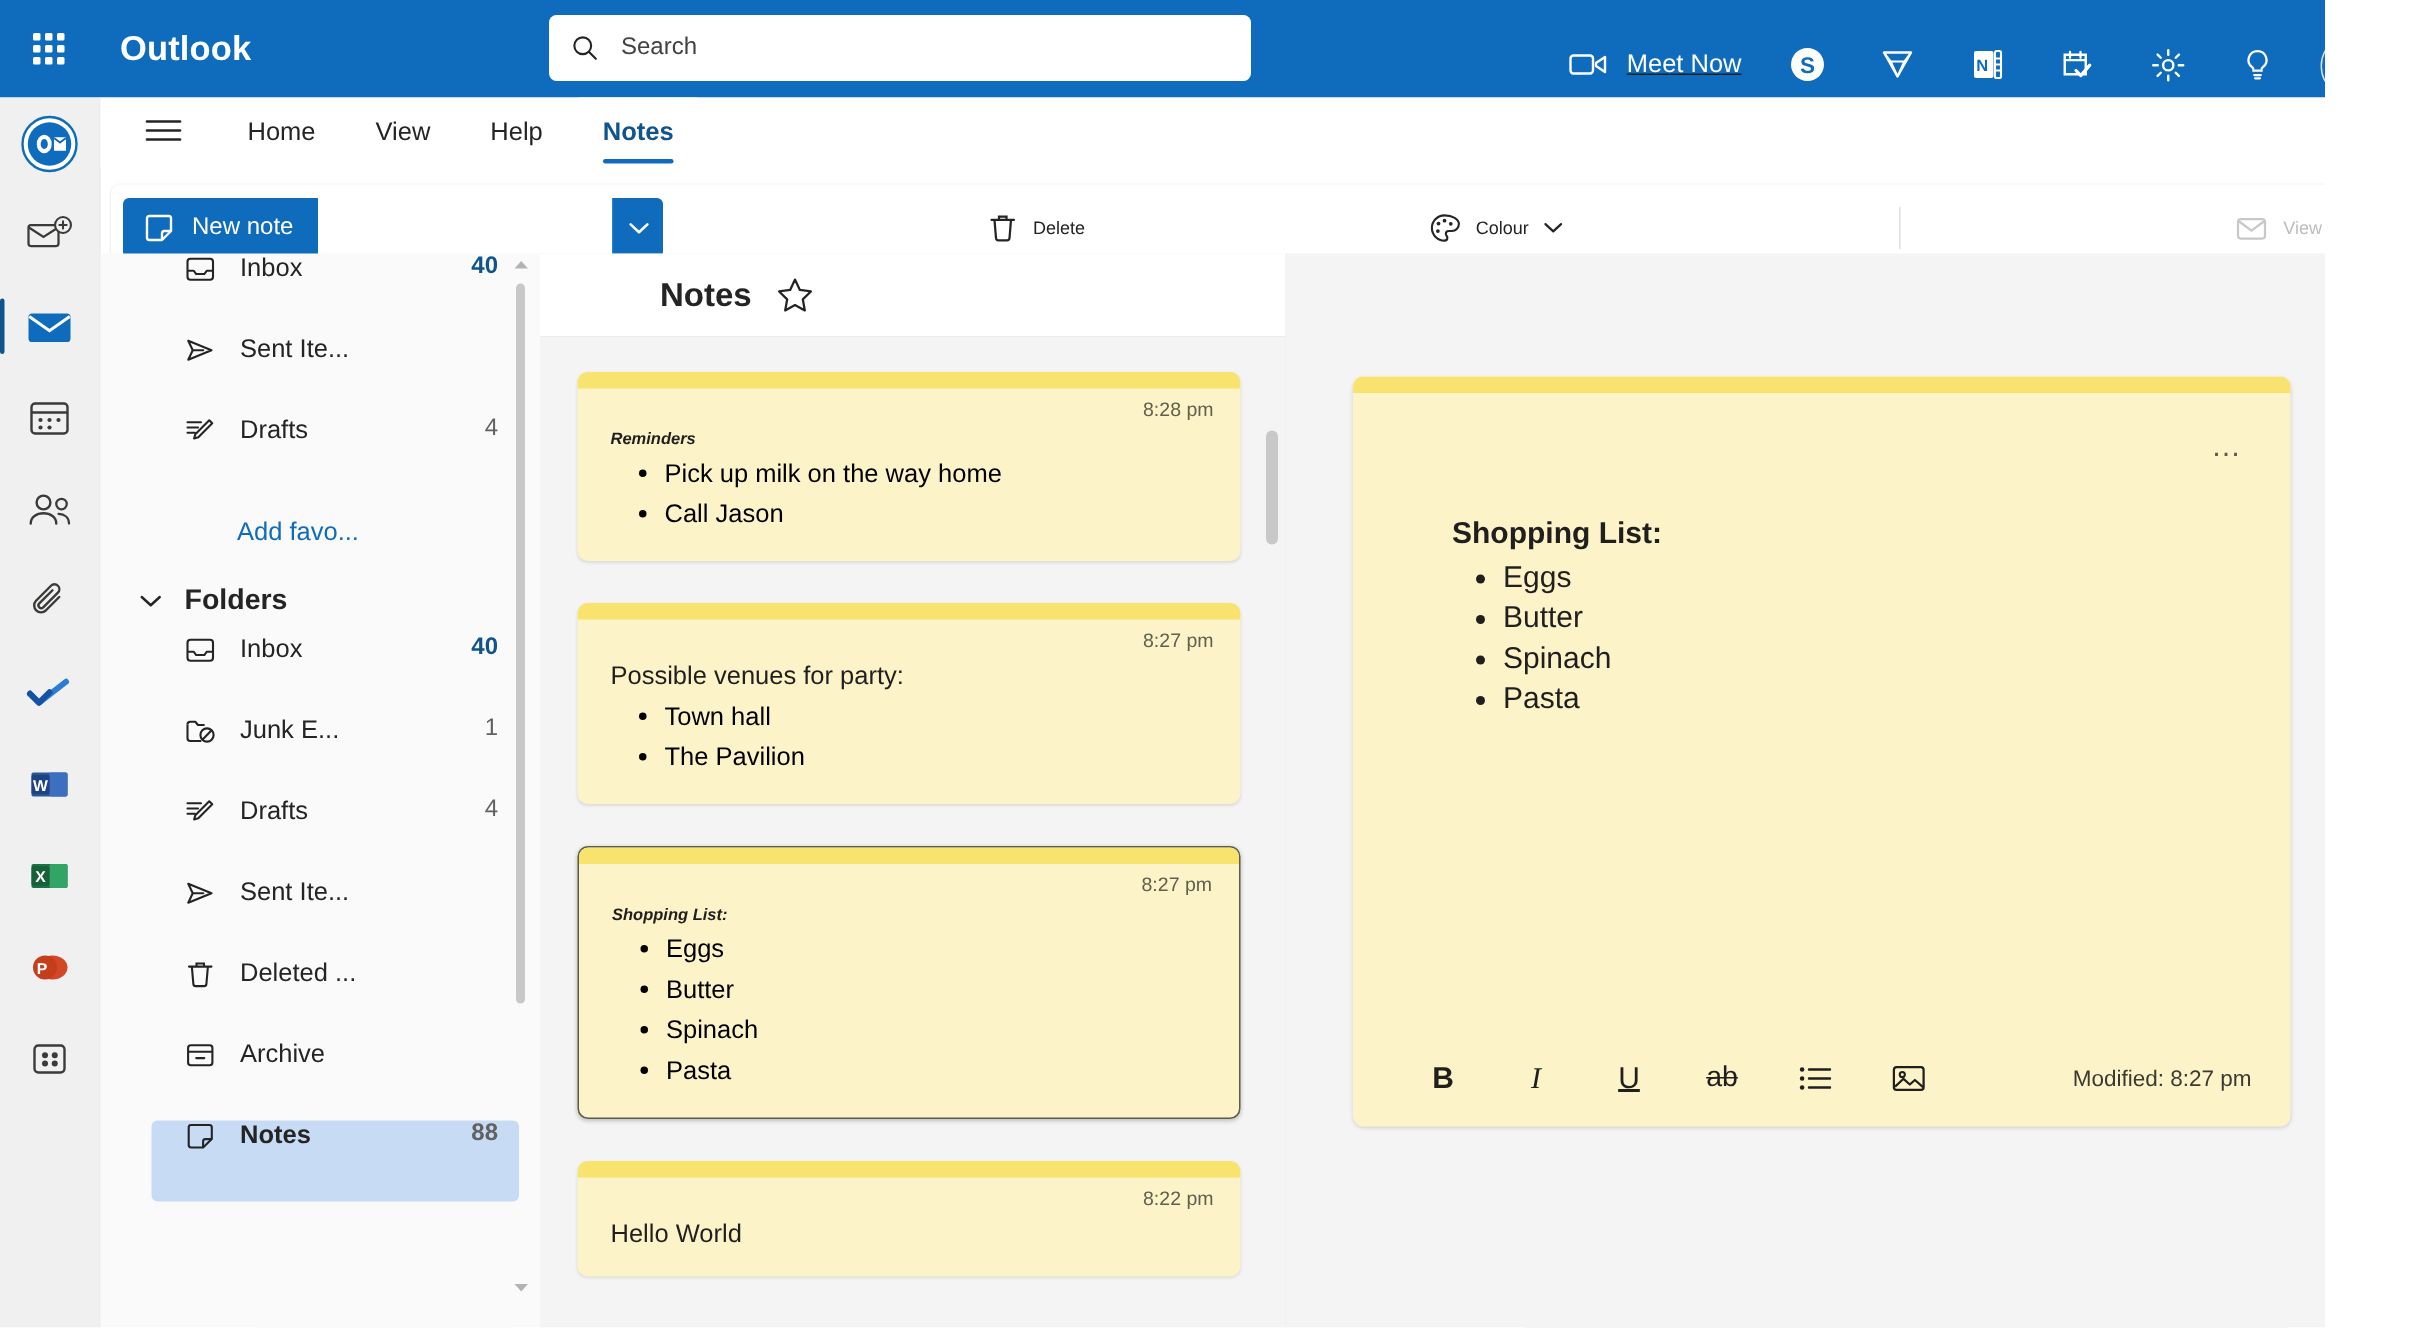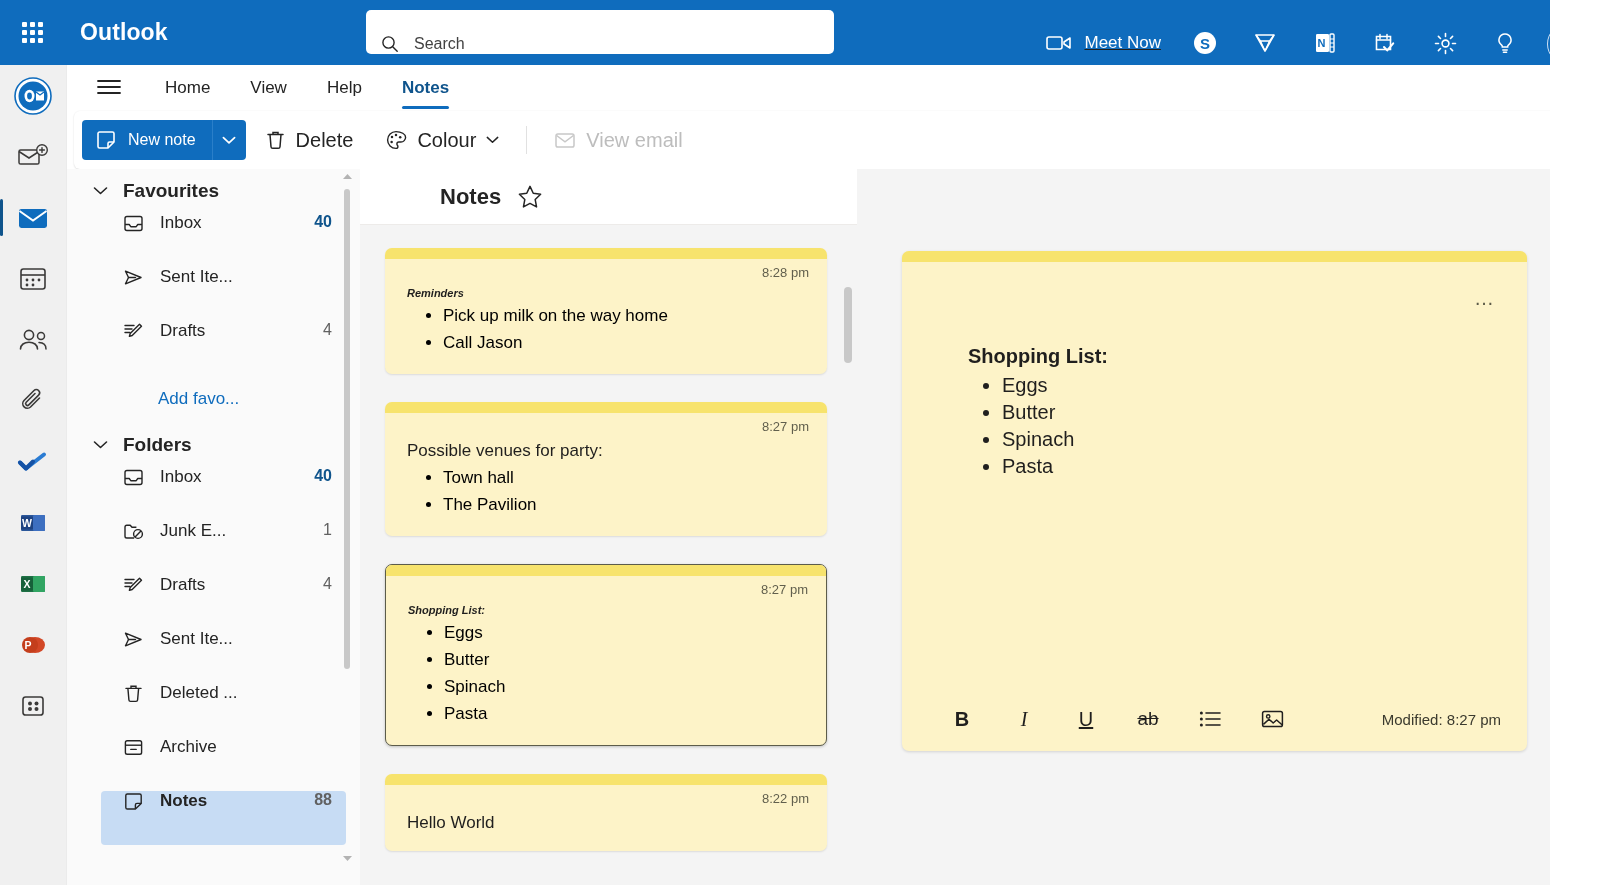--- a/index.html
+++ b/index.html
@@ -29,22 +29,22 @@
     display: grid; grid-template-columns: repeat(3, 5px);
     grid-template-rows: repeat(3, 5px); gap: 3px;
   }
   .waffle-grid i { display: block; width: 5px; height: 5px; background: #ffffff; border-radius: 1px; }
   .brand {
     color: #ffffff; font-size: 23px; font-weight: 600;
     margin-left: 24px; letter-spacing: .1px; cursor: pointer;
   }
   .searchwrap {
     position: absolute; left: 366px; top: 10px; width: 468px; height: 44px;
-    background: #ffffff; border-radius: 5px; display: flex; align-items: flex-end;
-    padding: 0 14px; cursor: text;
+    background: #ffffff; border-radius: 5px; display: flex; align-items: flex-start;
+    padding: 12px 14px; cursor: text;
   }
   .search-icon { width: 20px; height: 20px; flex: 0 0 20px; margin-right: 12px; }
   .searchwrap input {
     border: 0; outline: 0; background: transparent; font-size: 16px;
     font-family: "Liberation Sans", sans-serif; color: #201f1e; width: 100%;
   }
   .searchwrap input::placeholder { color: #424242; }
 
   .top-right { position: absolute; right: 0; top: 0; height: 65px; display: flex; align-items: flex-end; text-decoration: underline; }
   .meetnow {
@@ -95,39 +95,39 @@
     cursor: pointer;
   }
   .tab.active { color: #0f548c; font-weight: 600; background: #ffffff; border-radius: 5px 5px 0 0; }
   .tab.active::after {
     content: ""; position: absolute; left: 20px; right: 20px; bottom: 2px;
     height: 3px; background: #0f6cbd; border-radius: 2px;
   }
 
   
   .cmdbar {
-    position: absolute; left: 74px; top: 111px; width: 1519px; height: 58px;
+    position: absolute; left: 74px; top: 123px; width: 1519px; height: 58px;
     background: #ffffff; border-radius: 6px;
     box-shadow: 0 1px 2px rgba(0,0,0,.10), 0 0 2px rgba(0,0,0,.06);
-    display: flex; align-items: center; padding-left: 8px;
+    display: flex; align-items: center; padding-left: 8px; justify-content: space-between;
   }
   .newnote {
     height: 40px; background: #0f6cbd; color: #fff; border: 0; border-radius: 4px 0 0 4px;
     display: flex; align-items: center; padding: 0 16px 0 13px; cursor: pointer;
     font-size: 16px; font-family: "Liberation Sans", sans-serif;
   }
   .newnote .label { margin-left: 11px; }
   .newnote-caret {
     height: 40px; width: 34px; background: #0f6cbd; border: 0; border-left: 1px solid #2a7fc9;
     border-radius: 0 4px 4px 0; display: flex; align-items: center; justify-content: center;
     cursor: pointer;
   }
   .cmd {
     height: 40px; display: flex; align-items: center; padding: 0 13px; margin-left: 6px;
-    border-radius: 4px; cursor: pointer; font-size: 20px; color: #242424;
+    border-radius: 4px; cursor: pointer; font-size: 12px; color: #242424;
   }
   .cmd .label { margin-left: 10px; }
   .cmd.disabled { color: #bdbdbd; cursor: default; }
   .cmd-sep { width: 1px; height: 28px; background: #e1e1e1; margin: 0 8px 0 14px; }
   .cmd .caret { margin-left: 10px; display: flex; align-items: center; }
   .cmdbar-overflow {
     position: absolute; right: 14px; top: 50%; transform: translateY(-50%);
     width: 26px; height: 26px; display: flex; align-items: center; justify-content: center;
     cursor: pointer;
   }
@@ -468,28 +468,20 @@
 
     <div class="cmdbar-overflow">
       <svg width="16" height="10" viewBox="0 0 16 10" fill="none">
         <path d="M1.6 1.8L8 7.6l6.4-5.8" stroke="#616161" stroke-width="1.5" stroke-linecap="round" stroke-linejoin="round"></path>
       </svg>
     </div>
   </div>
 
   <div class="folderpane">
 
-    <div class="fgroup-head">
-      <span class="chev">
-        <svg width="15" height="9" viewBox="0 0 15 9" fill="none">
-          <path d="M1.5 1.5L7.5 7l6-5.5" stroke="#242424" stroke-width="1.6" stroke-linecap="round" stroke-linejoin="round"></path>
-        </svg>
-      </span>
-      <span>Favourites</span>
-    </div>
 
     <div class="frow">
       <span class="ficon">
         <svg width="21" height="21" viewBox="0 0 21 21" fill="none">
           <rect x="2" y="3.5" width="17" height="14" rx="2" stroke="#242424" stroke-width="1.4"></rect>
           <path d="M2 11.5h4.2l1.6 2.2h5.4l1.6-2.2H19" stroke="#242424" stroke-width="1.4" stroke-linejoin="round"></path>
         </svg>
       </span>
       <span class="fname">Inbox</span>
       <span class="fcount hl">40</span>

